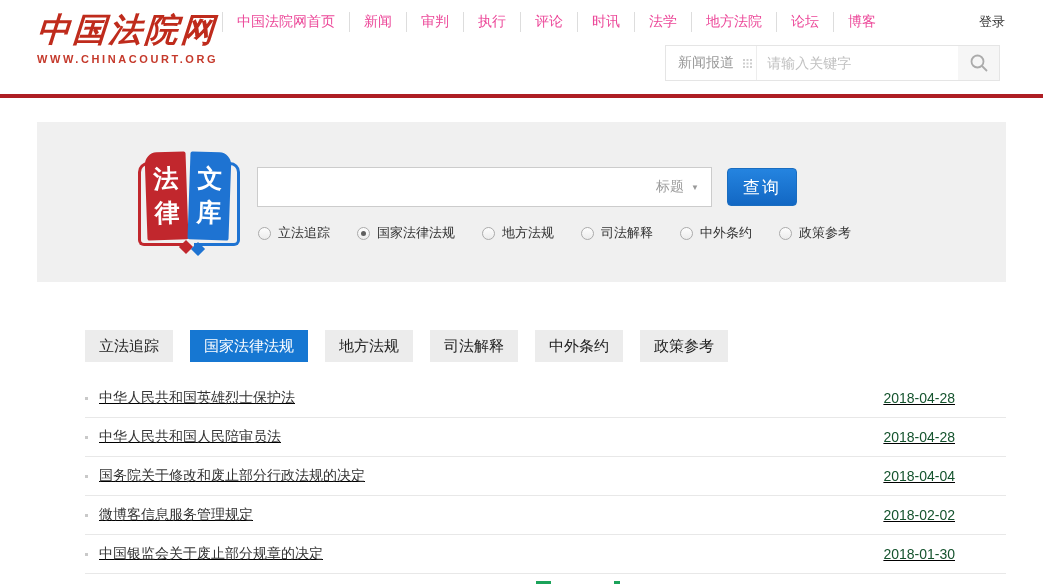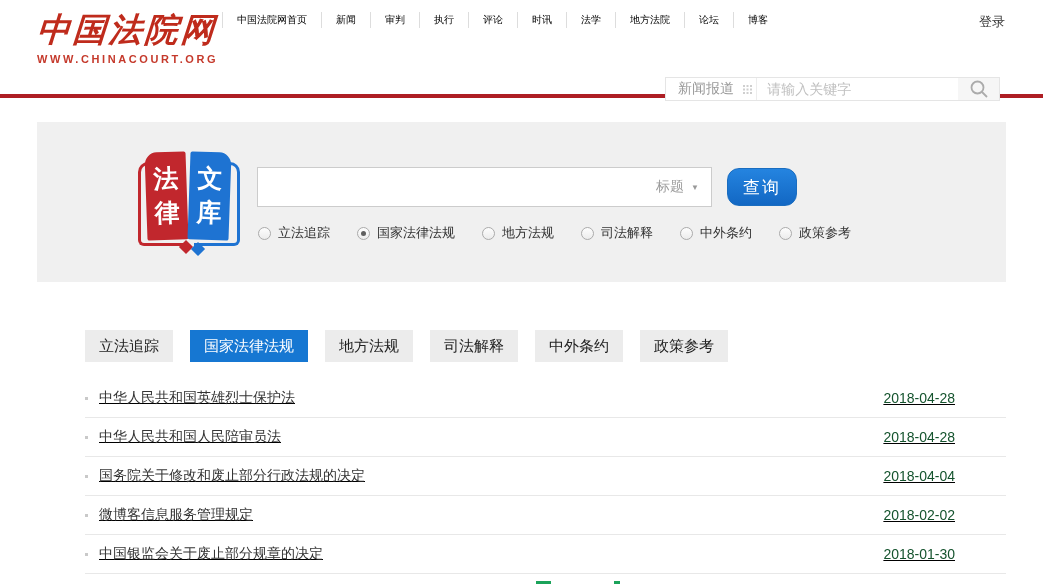--- a/index.html
+++ b/index.html
@@ -16,28 +16,28 @@
   .logo-cn {
     display:block; font-family:"DejaVu Serif","Liberation Serif",serif;
     font-style:italic; font-weight:bold; font-size:33px; line-height:44px;
     color:#bf2b1c; letter-spacing:3px; transform:skewX(-4deg);
   }
   .logo-url { display:block; font-size:11px; font-weight:bold; color:#c5392b; letter-spacing:2.6px; margin-top:1px; }
   .logo-sub { display:block; font-size:12px; color:#3c3c3c; letter-spacing:6px; margin-top:3px; }
 
   .top-nav { position:absolute; left:222px; top:12px; display:flex; }
   .nav-item {
-    font-size:10px; color:#000000; padding:1px 14px; border-left:1px solid #ddd;
+    font-size:14px; color:#ec4899; padding:1px 14px; border-left:1px solid #ddd;
     cursor:pointer; white-space:nowrap; text-decoration:none;
   }
   .login { position:absolute; right:38px; top:13px; font-size:13px; color:#333; cursor:pointer; }
 
   .site-search {
-    position:absolute; right:43px; top:45px; width:335px; height:24px;
-    border:1px solid #e5e5e5; display:flex; align-items:stretch; background:#fff;margin-top:32px;
+    position:absolute; right:43px; top:45px; width:335px; height:36px;
+    border:1px solid #e5e5e5; display:flex; align-items:stretch; background:#fff;
   }
   .ss-cat {
     width:94px; display:flex; align-items:center; padding-left:12px; gap:9px;
     color:#999; font-size:14px; border-right:1px solid #ededed; cursor:pointer;
   }
   .ss-input { flex:1; border:none; outline:none; padding:0 10px; font-size:14px; color:#333; }
   .ss-input::placeholder { color:#c0c0c0; }
   .ss-btn { width:42px; background:#f6f6f6; display:flex; align-items:center; justify-content:center; cursor:pointer; border:none; }
 
   .red-line { height:4px; background:#ae1e24; }
@@ -62,21 +62,21 @@
   .lib-input { width:100%; height:100%; border:none; outline:none; padding:0 75px 0 12px; font-size:14px; color:#333; background:transparent; }
   .field-select {
     position:absolute; right:0; top:0; height:100%; display:flex; align-items:center;
     gap:7px; padding:0 12px; cursor:pointer;
   }
   .field-select .fs-label { font-size:14px; color:#9b9b9b; }
   .field-select .fs-arrow { font-size:8px; color:#999; }
 
   .query-btn {
     position:absolute; left:690px; top:46px; width:70px; height:38px;
-    background:linear-gradient(#2484e0,#1267c3); border:1px solid #1a6dc0; border-radius:12px;
+    background:linear-gradient(#2484e0,#1267c3); border:1px solid #1a6dc0; border-radius:4px;
     color:#fff; font-size:17px; letter-spacing:2px; cursor:pointer;
     font-family:inherit;
   }
 
   .radio-row { position:absolute; left:221px; top:102px; display:flex; }
   .radio-item { display:flex; align-items:center; gap:7px; margin-right:27px; cursor:pointer; }
   .radio-circle {
     width:13px; height:13px; border-radius:50%; background:linear-gradient(#fdfdfd,#ececec);
     border:1px solid #ababab; position:relative; flex:none;
   }

